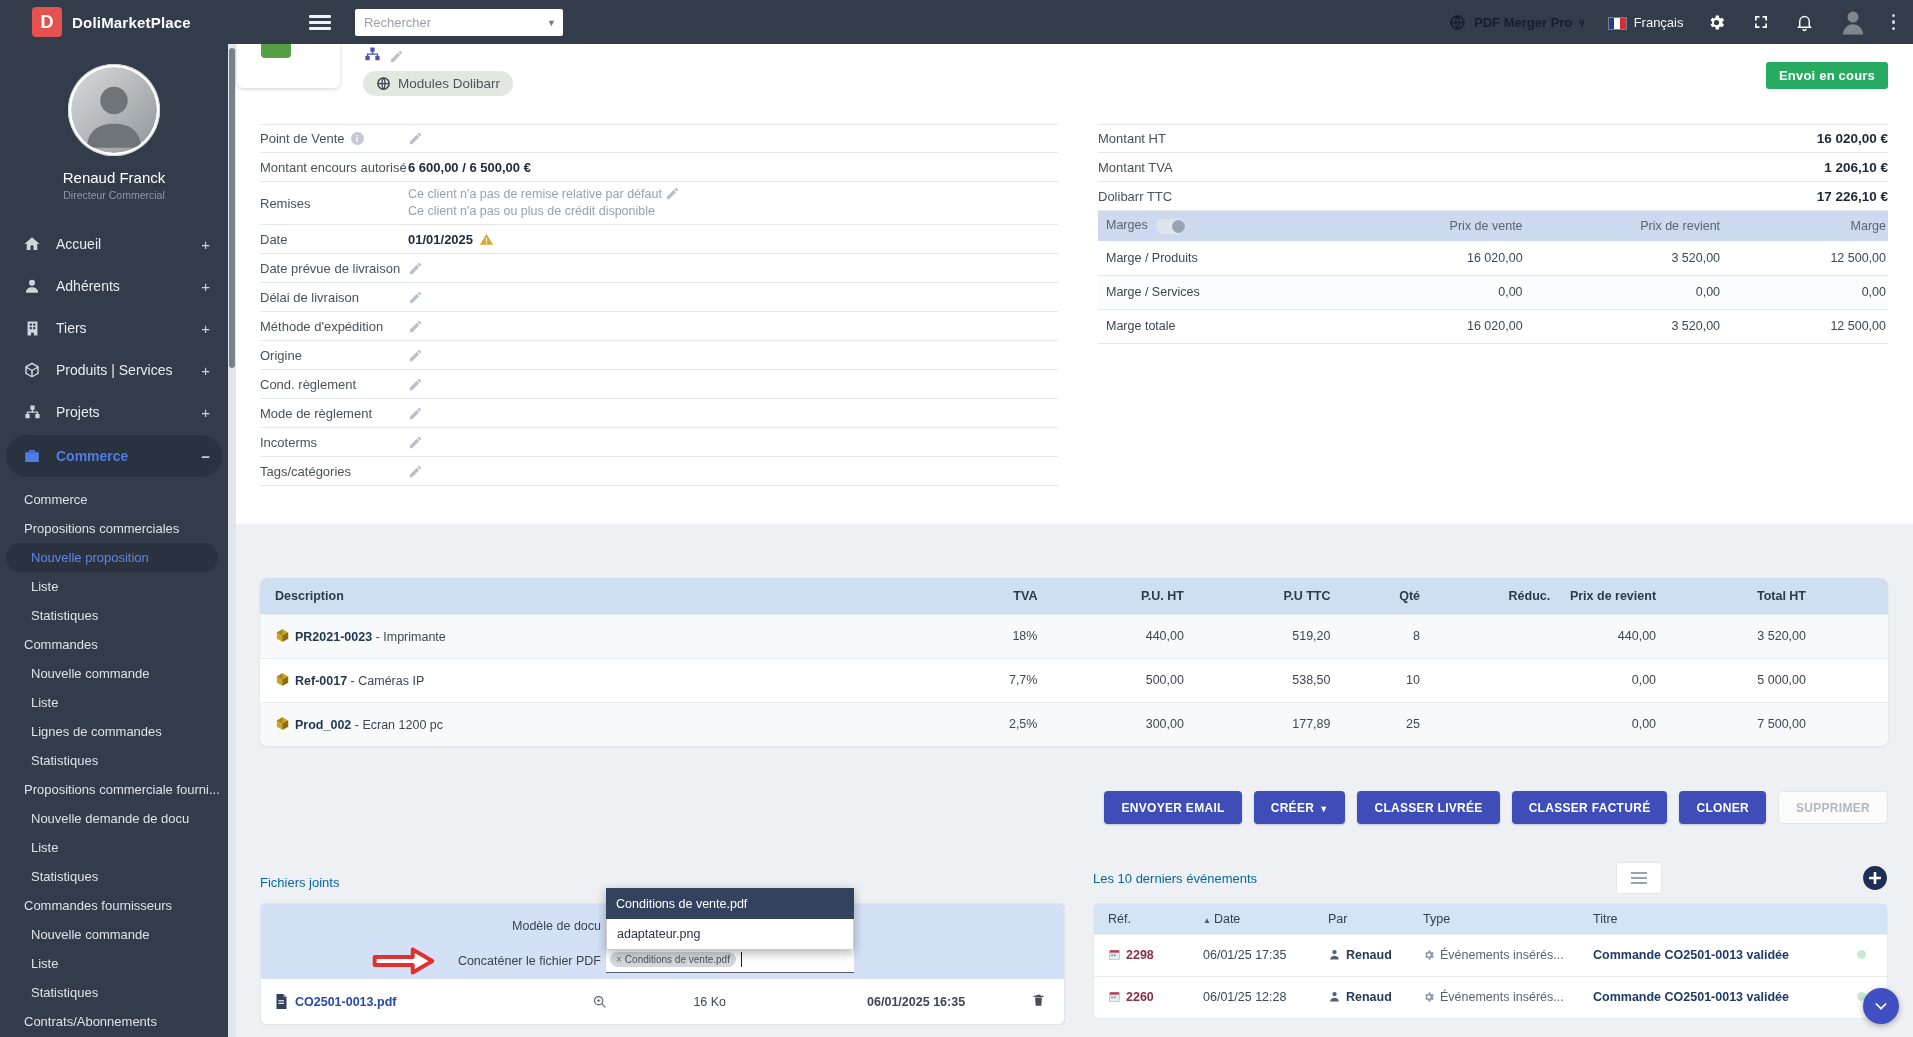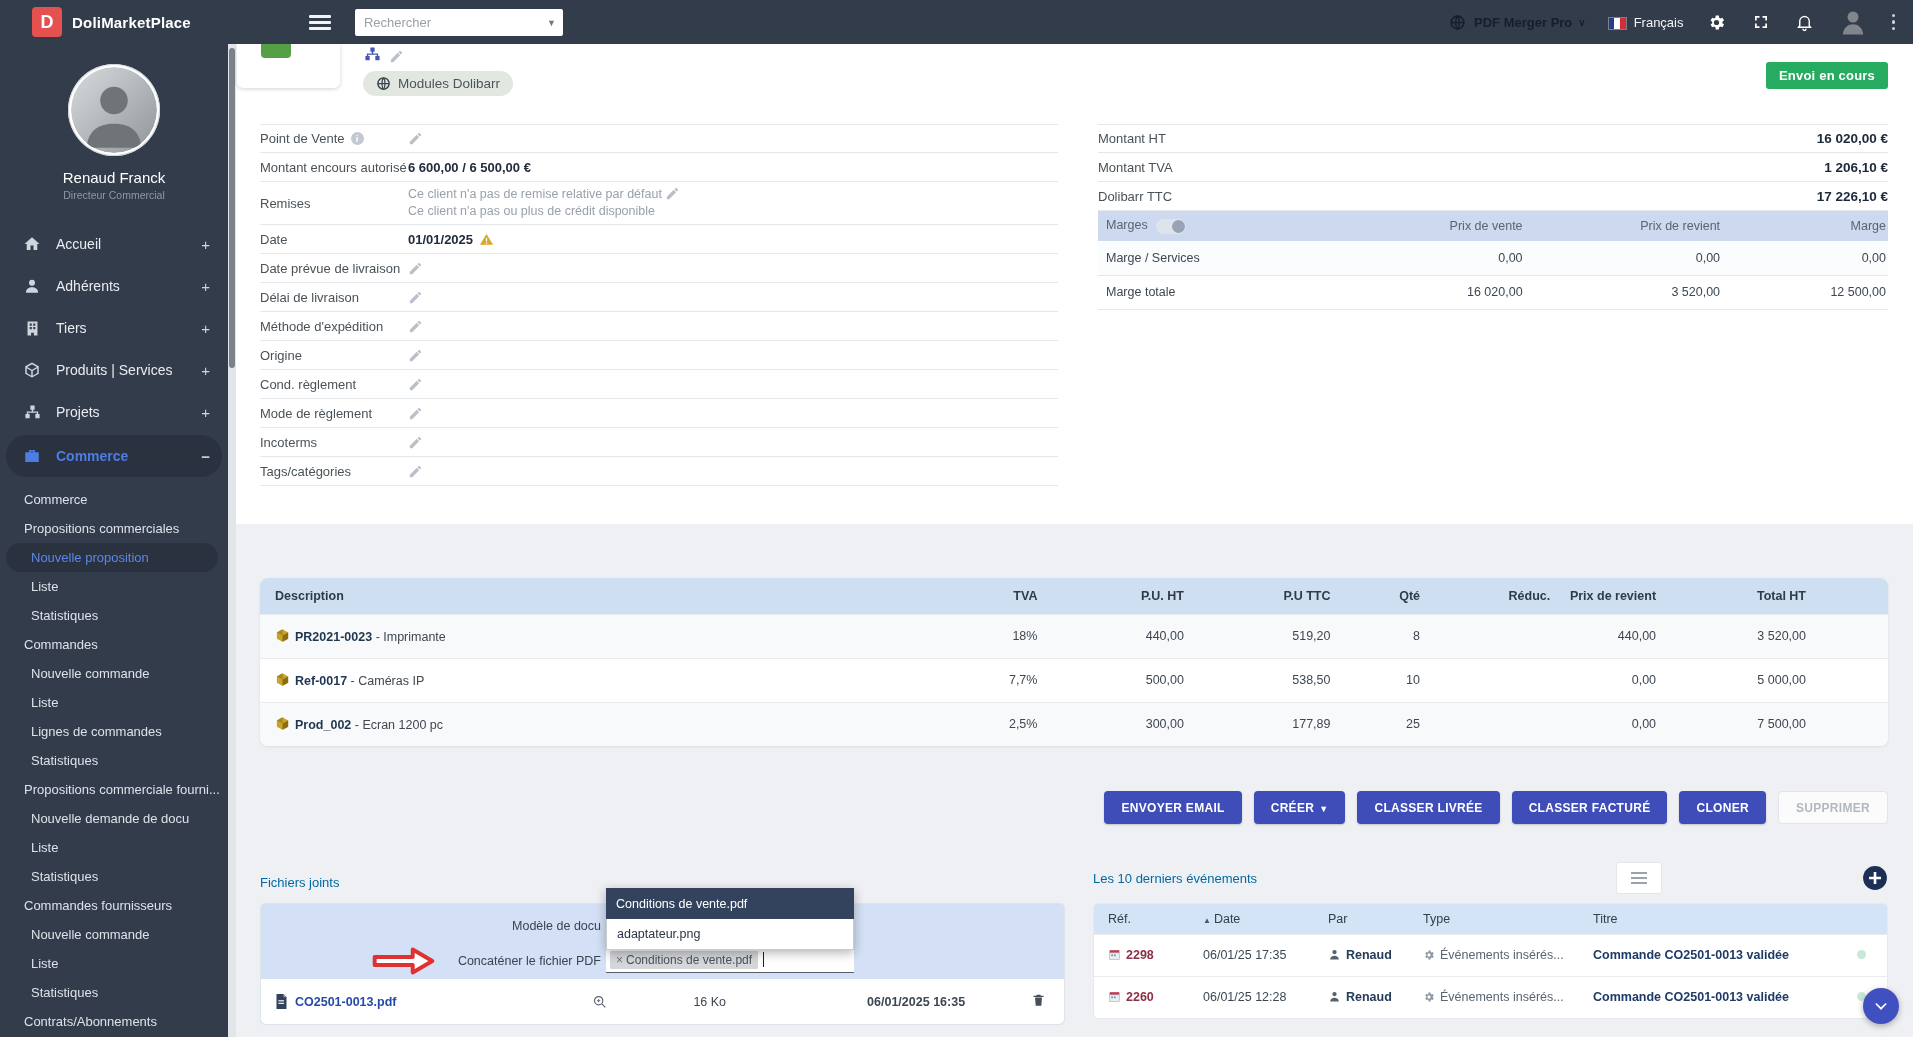--- a/index.html
+++ b/index.html
@@ -117,21 +117,21 @@
   .bottom-row{display:flex;justify-content:space-between;margin-top:51px;align-items:flex-start}
   .attachments{width:805px}
   .sec-title{font-size:13px;color:#0369a1}
   .att-panel{margin-top:13px;background:#d3e0f5;border-radius:5px;border:1px solid #dfe3ea;position:relative}
   .att-row{display:flex;align-items:center;font-size:12.5px;color:#3a4450}
   .att-row.r1{height:38px;padding-top:6px}
   .att-row.r2{height:37px;position:relative}
   .att-label{width:340px;text-align:right}
   .tag-input{position:absolute;left:345px;top:5px;width:248px;height:26px;background:#fff;border-bottom:1px solid #565d66;
     display:flex;align-items:center;padding:0 4px;gap:2px}
-  .chip{background:#d4d6d9;color:#4a525c;font-size:12px;padding:2px 6px;border-radius:1px;white-space:nowrap}
+  .chip{background:#d4d6d9;color:#4a525c;font-size:10px;padding:2px 6px;border-radius:8px;white-space:nowrap}
   .chip .x{color:#6a727c;margin-right:3px}
   .cursorbar{width:1px;height:15px;background:#222;margin-left:3px}
   .red-arrow{position:absolute;left:85px;top:4px;width:115px;height:30px}
   .file-row{background:#fff;height:45px;border-radius:0 0 5px 5px;display:flex;align-items:center;font-size:12.5px}
   .file-name{width:340px;padding-left:14px;display:flex;align-items:center;gap:7px;color:#2449a8;font-weight:bold;cursor:pointer}
   .file-zoom{width:40px;display:flex;justify-content:center;cursor:pointer}
   .file-size{width:195px;text-align:center;color:#3d4752;font-weight:normal}
   .file-date{width:245px;text-align:center;color:#3d4752;font-weight:bold}
   .file-trash{margin-left:auto;margin-right:18px;cursor:pointer}
   .dropdown{position:absolute;left:345px;top:-16px;width:248px;background:#fff;box-shadow:0 3px 10px rgba(0,0,0,.3);z-index:20}
@@ -538,20 +538,26 @@
               </colgroup>
             <thead>
                 <tr>
               <th><span>Marges</span><span class="m-toggle"><i></i></span></th>
               <th>Prix de vente</th>
               <th>Prix de revient</th>
               <th>Marge</th>
             </tr>
               </thead>
             <tbody>
+              <tr>
+                <td>Marge / Produits</td>
+                <td>16 020,00</td>
+                <td>3 520,00</td>
+                <td>12 500,00</td>
+              </tr>
               <tr style="background:#fbfcfd">
                 <td>Marge / Services</td>
                 <td>0,00</td>
                 <td>0,00</td>
                 <td>0,00</td>
               </tr>
               <tr>
                 <td>Marge totale</td>
                 <td>16 020,00</td>
                 <td>3 520,00</td>

